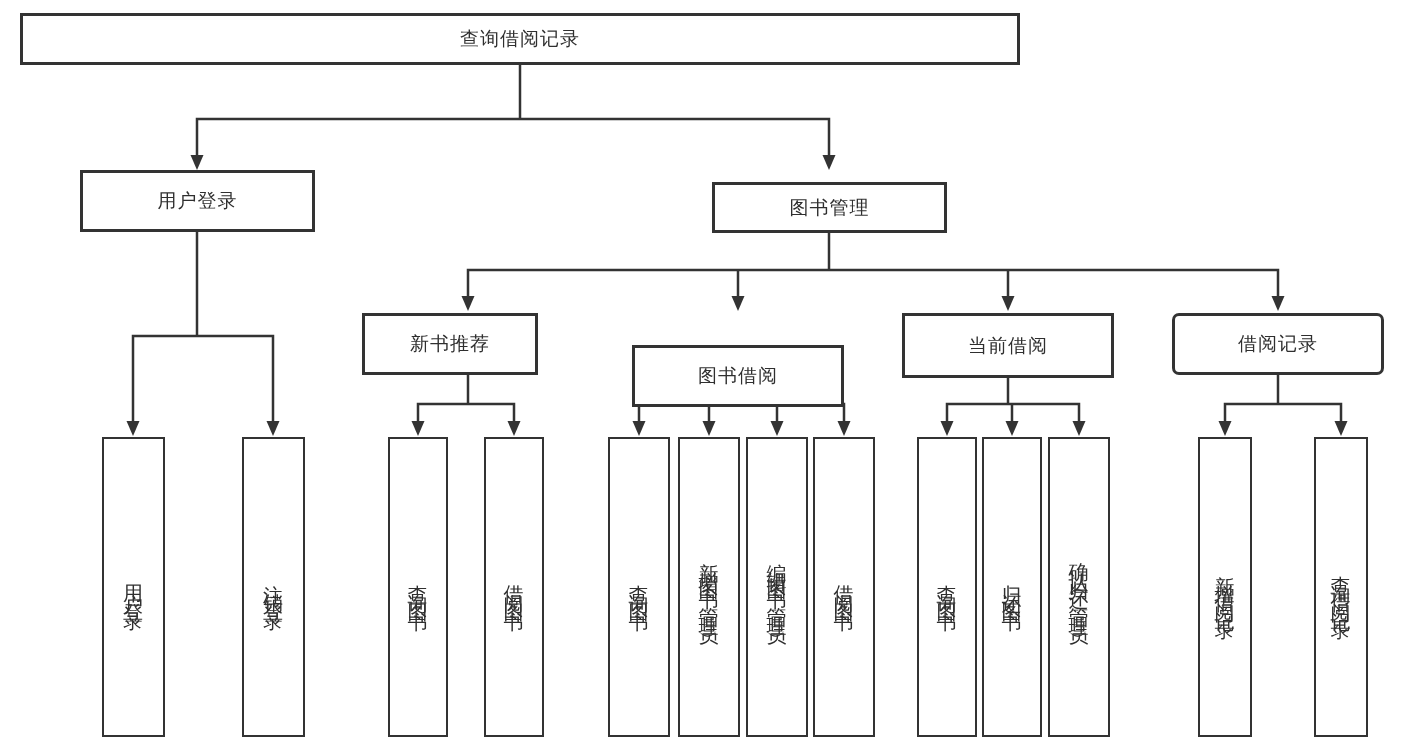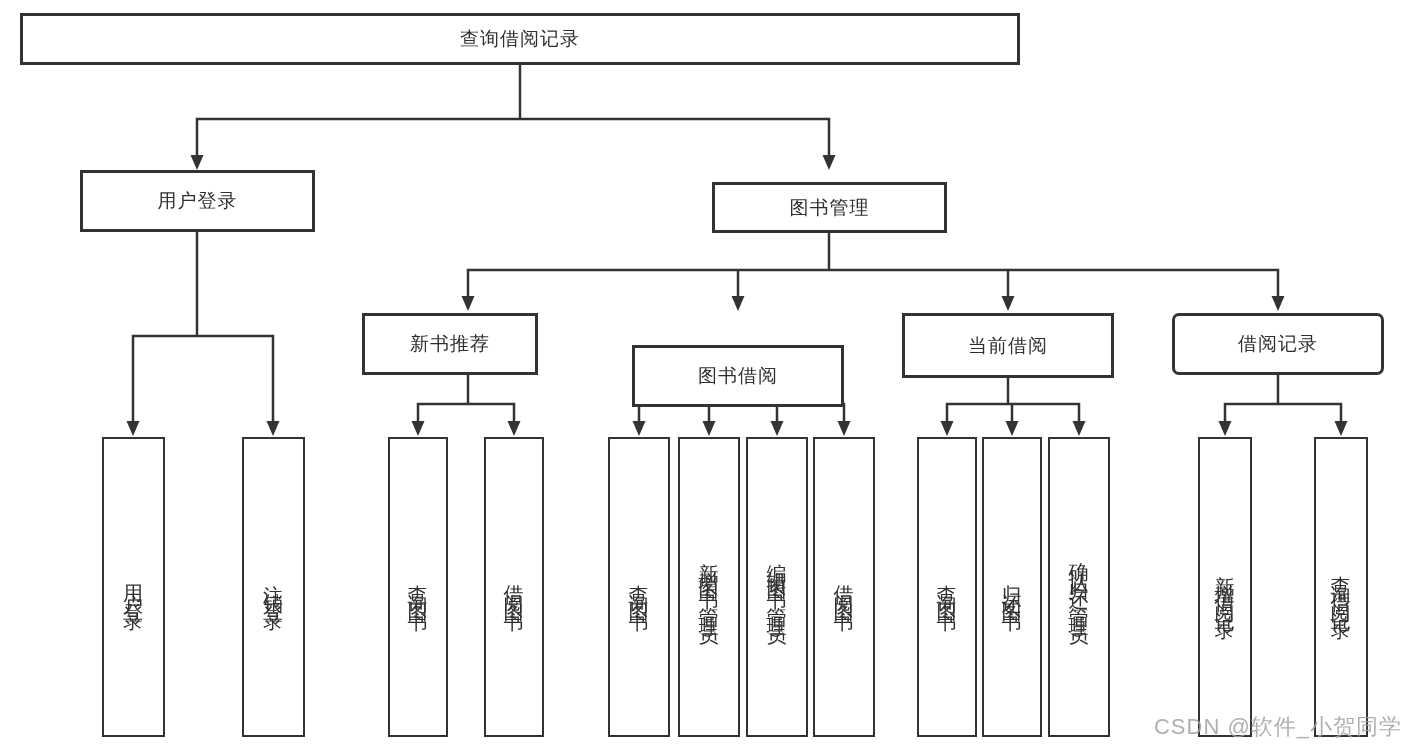--- a/index.html
+++ b/index.html
@@ -110,15 +110,14 @@
   <div class="node leaf" style="left:746px;top:437px;width:62px;height:300px;">编辑图书（管理员）</div>
   <div class="node leaf" style="left:813px;top:437px;width:62px;height:300px;">借阅图书</div>
 
   <div class="node leaf" style="left:917px;top:437px;width:60px;height:300px;">查询图书</div>
   <div class="node leaf" style="left:982px;top:437px;width:60px;height:300px;">归还图书</div>
   <div class="node leaf" style="left:1048px;top:437px;width:62px;height:300px;">确认归还（管理员）</div>
 
   <div class="node leaf" style="left:1198px;top:437px;width:54px;height:300px;">新增借阅记录</div>
   <div class="node leaf" style="left:1314px;top:437px;width:54px;height:300px;">查询借阅记录</div>
 
-  <div class="watermark">CSDN @软件_小贺同学</div>
 
 </div>
 
 </body></html>

